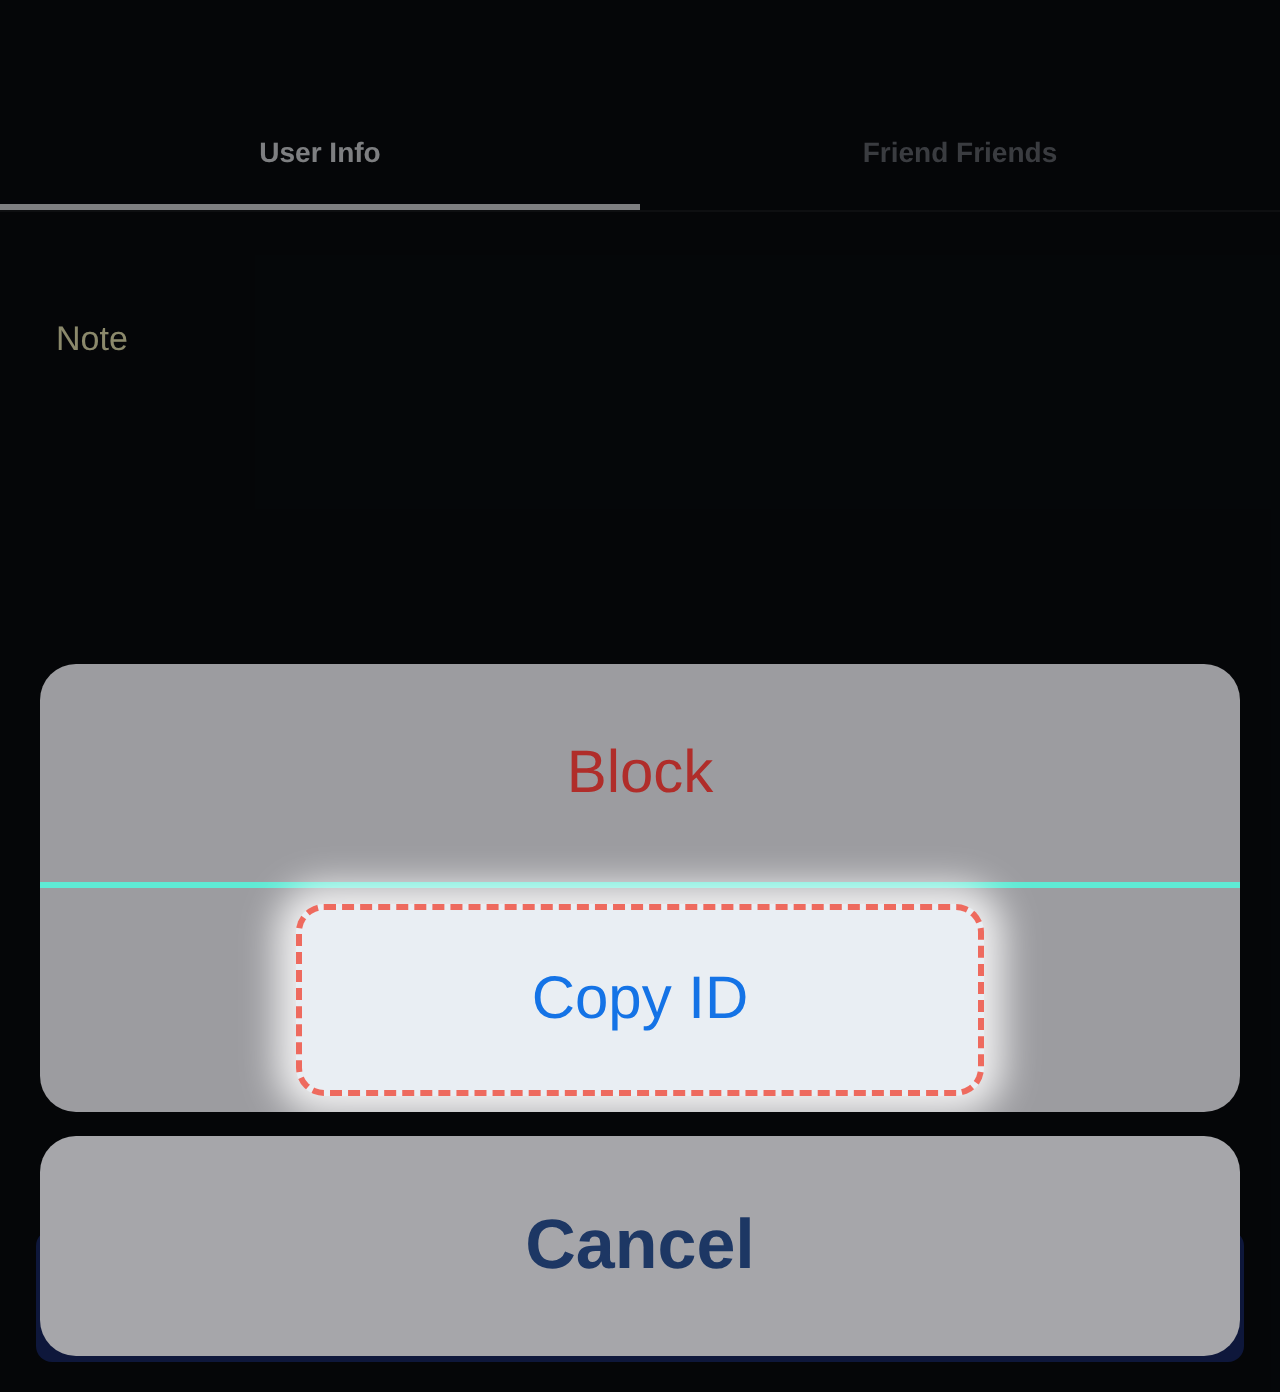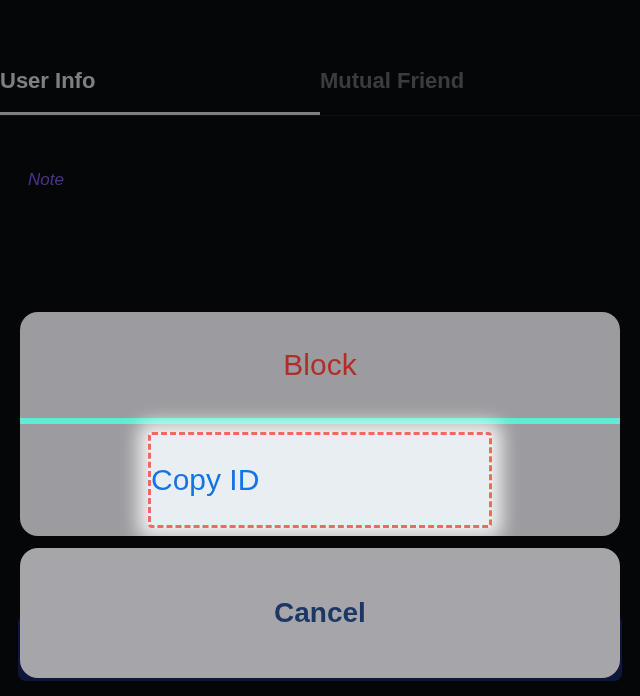--- a/index.html
+++ b/index.html
@@ -15,39 +15,39 @@
       position: relative;
       overflow: hidden;
     }
     .tabs {
       display: flex;
       padding-top: 50px;
       border-bottom: 1px solid #1a1c20;
     }
     .tab {
       flex: 1;
+      text-align: center;
       padding: 18px 0;
-      font-size: 22px;
+      font-size: 14px;
       font-weight: 600;
       color: #6b6e76;
       cursor: pointer;
     }
     .tab.active {
       color: #e6e8ec;
       border-bottom: 3px solid #e6e8ec;
     }
     .content {
       padding: 30px 28px;
     }
     .note-label {
       font-size: 17px;
-      color: #8b5cf6;
+      color: #fef9c3;
       font-weight: 500;
       margin-top: 24px;
-      font-style: italic;
     }
     .bottom-blue {
       position: absolute;
       bottom: 15px;
       left: 18px;
       right: 18px;
       height: 66px;
       background-color: #1a2a6c;
       border-radius: 8px;
     }
@@ -71,73 +71,73 @@
       overflow: hidden;
       margin-bottom: 12px;
     }
     .sheet-item {
       height: 112px;
       display: flex;
       align-items: center;
       justify-content: center;
       font-size: 30px;
       cursor: pointer;
-      border-bottom: 6px solid #5eead4;
+      border-bottom: 3px solid #5eead4;
       color: #1e5fb8;
       font-weight: 400;
     }
     .sheet-item:last-child {
       border-bottom: none;
     }
     .sheet-item.destructive {
       color: #b02d2a;
     }
     .sheet-cancel {
       background-color: #a6a6aa;
       border-radius: 18px;
-      height: 130px;
+      height: 110px;
       display: flex;
       align-items: center;
       justify-content: center;
-      font-size: 28px;
+      font-size: 35px;
       font-weight: 600;
       color: #1d3764;
       cursor: pointer;
     }
     .highlight-wrap {
       position: relative;
       display: flex;
       align-items: center;
       justify-content: center;
       width: 100%;
       height: 100%;
     }
     .highlight-box {
       position: absolute;
       left: 128px;
       right: 128px;
       top: 8px;
       bottom: 8px;
       background-color: #e9eef3;
       border: 3px dashed #ee6a5e;
-      border-radius: 4px;
+      border-radius: 14px;
       box-shadow: 0 0 18px 10px rgba(255,255,255,0.85);
       display: flex;
       align-items: center;
-      justify-content: flex-start;
+      justify-content: center;
       font-size: 30px;
       color: #1473e6;
     }
   </style>
 </head>
 <body>
 
 <div class="tabs">
   <div class="tab active">User Info</div>
-  <div class="tab">Mutual Friend</div>
+  <div class="tab">Friend Friends</div>
 </div>
 
 <div class="content">
   <div class="note-label">Note</div>
 </div>
 
 <div class="bottom-blue"></div>
 
 <div class="overlay"></div>
 

